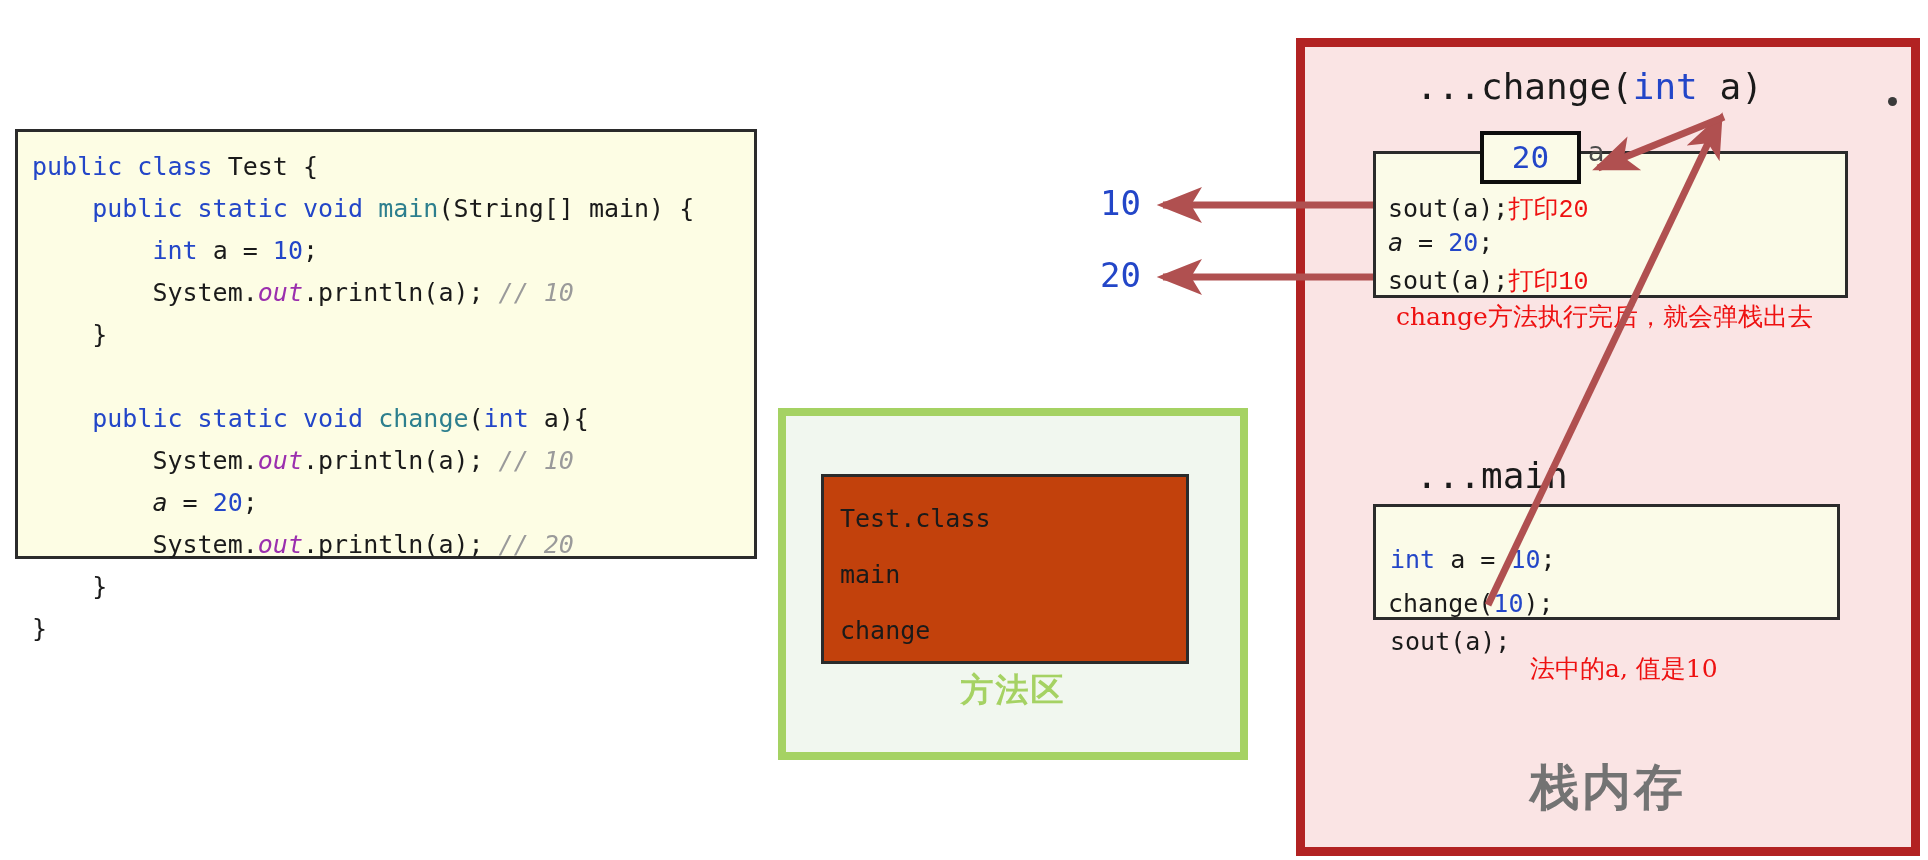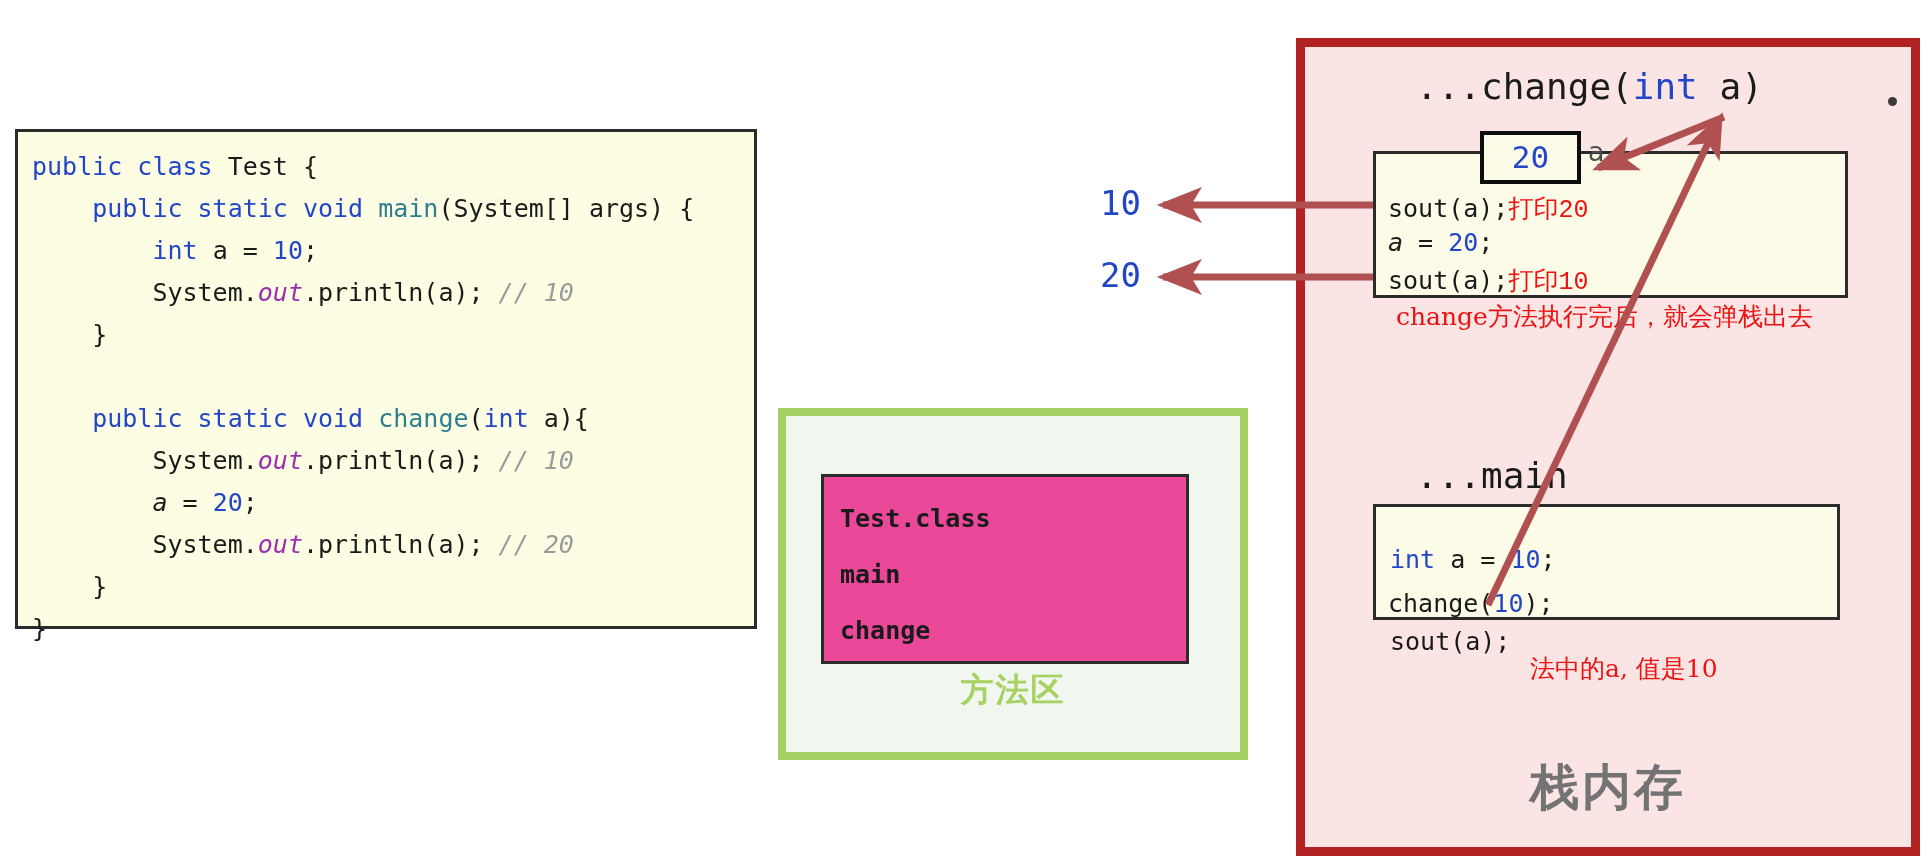--- a/index.html
+++ b/index.html
@@ -12,21 +12,21 @@
     height: 860px;
     background: #ffffff;
     overflow: hidden;
     font-family: "DejaVu Sans Mono", monospace;
   }
 
   
   #code-panel {
     position: absolute;
     left: 15px; top: 129px;
-    width: 742px; height: 500px;
+    width: 742px; height: 430px;
     background: #FDFDE4;
     border: 3px solid #2b2b2b;
     box-sizing: border-box;
     padding: 14px 0 0 14px;
   }
   .code-line {
     font-family: "DejaVu Sans Mono", monospace;
     font-size: 25px;
     line-height: 42px;
     white-space: pre;
@@ -45,25 +45,24 @@
     left: 778px; top: 408px;
     width: 470px; height: 352px;
     background: #F1F7EF;
     border: 8px solid #A5D263;
     box-sizing: border-box;
   }
   #method-area-box {
     position: absolute;
     left: 35px; top: 58px;
     width: 368px; height: 190px;
-    background: #ec4899;
+    background: #c2410c;
     border: 3px solid #2b2b2b;
     box-sizing: border-box;
     padding: 14px 0 0 16px;
-    font-weight: bold;
   }
   .ma-line {
     font-family: "DejaVu Sans Mono", monospace;
     font-size: 25px;
     line-height: 56px;
     color: #1a1a1a;
     white-space: pre;
   }
   #method-area-title {
     position: absolute;
@@ -182,21 +181,21 @@
   }
 </style>
 </head>
 <body>
 
 <div id="stage">
 
   <div id="code-panel">
     <div id="code-lines">
         <div class="code-line"><span class="kw">public class </span><span>Test {</span></div>
-        <div class="code-line"><span class="kw">    public static void </span><span class="meth">main</span><span>(System[] args) {</span></div>
+        <div class="code-line"><span class="kw">    public static void </span><span class="meth">main</span><span>(String[] main) {</span></div>
         <div class="code-line"><span class="kw">        int</span><span> a = </span><span class="num">10</span><span>;</span></div>
         <div class="code-line"><span>        System.</span><span class="fld">out</span><span>.println(a); </span><span class="cmt">// 10</span></div>
         <div class="code-line"><span>    }</span></div>
         <div class="code-line"><span> </span></div>
         <div class="code-line"><span class="kw">    public static void </span><span class="meth">change</span><span>(</span><span class="kw">int</span><span> a){</span></div>
         <div class="code-line"><span>        System.</span><span class="fld">out</span><span>.println(a); </span><span class="cmt">// 10</span></div>
         <div class="code-line"><span class="ital">        a</span><span> = </span><span class="num">20</span><span>;</span></div>
         <div class="code-line"><span>        System.</span><span class="fld">out</span><span>.println(a); </span><span class="cmt">// 20</span></div>
         <div class="code-line"><span>    }</span></div>
         <div class="code-line"><span>}</span></div>

